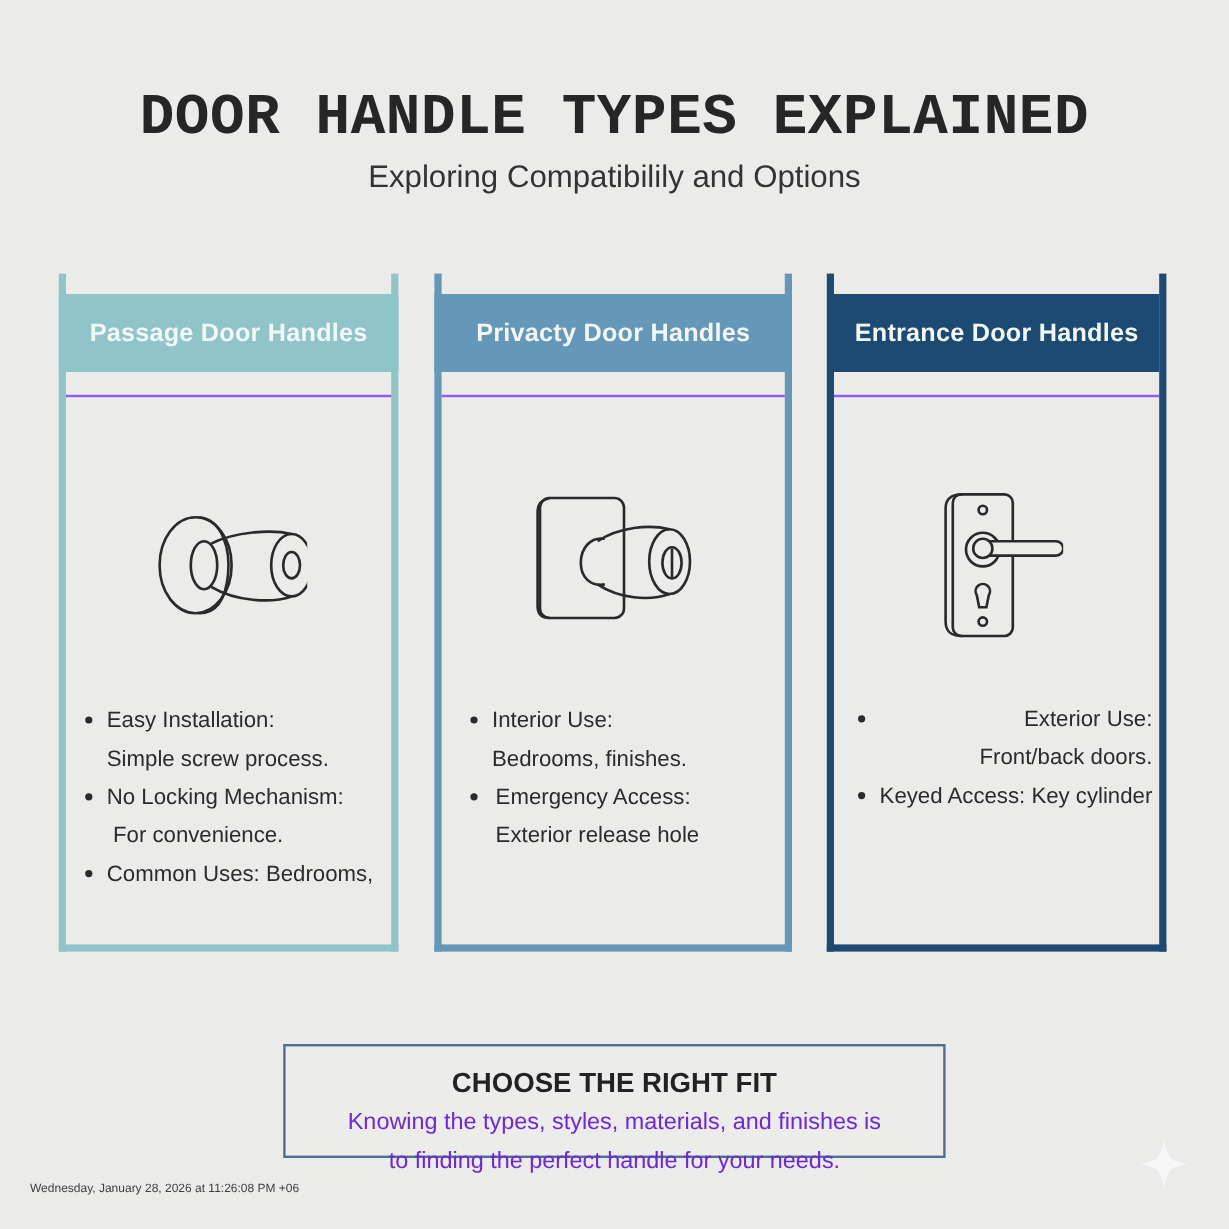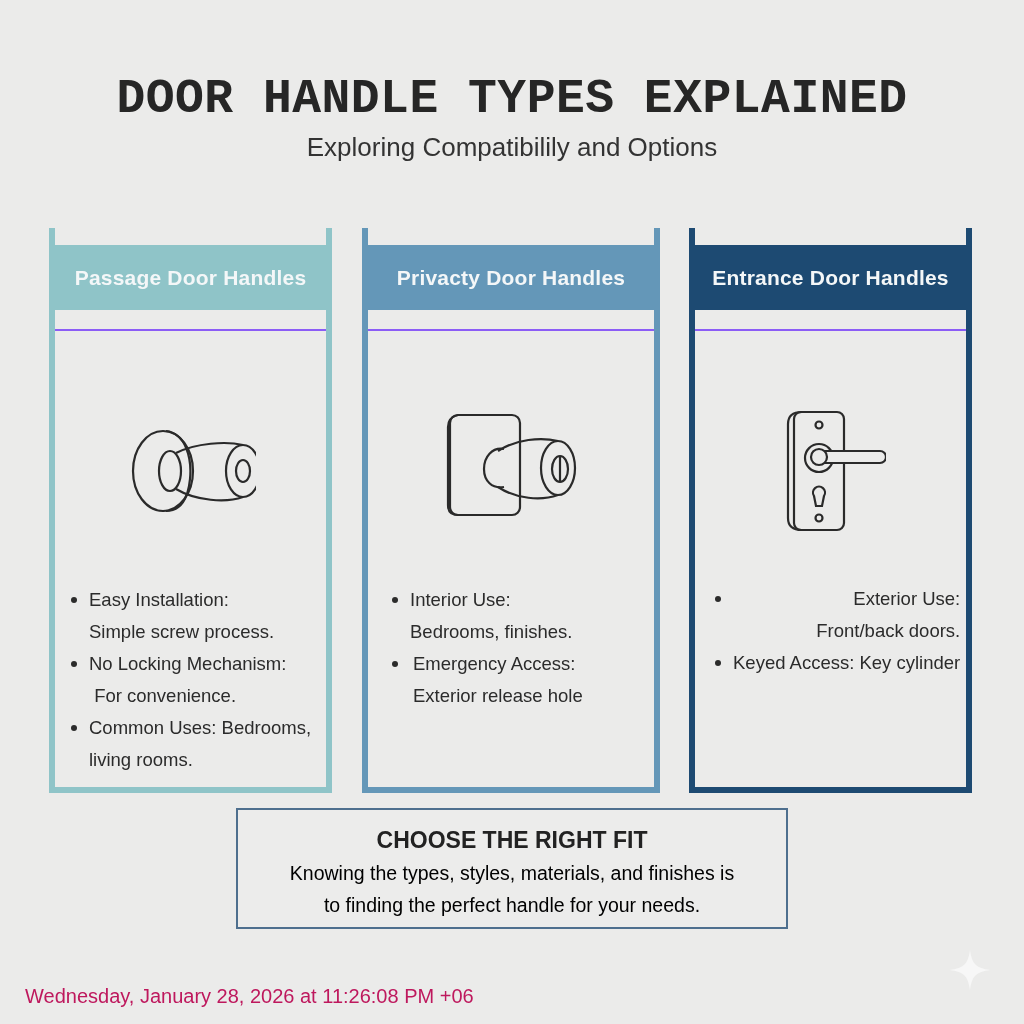--- a/index.html
+++ b/index.html
@@ -43,27 +43,27 @@
     }
     .card li .cont { display: block; }
     #card-passage { left: 49px; width: 283px; border-color: #8fc4c8; }
     #card-passage .head { background: #8fc4c8; }
     #card-privacy { left: 362px; width: 298px; border-color: #6497b8; }
     #card-privacy .head { background: #6497b8; }
     #card-entrance { left: 689px; width: 283px; border-color: #1d4a72; }
     #card-entrance .head { background: #1d4a72; }
     .clip { overflow: hidden; }
     .fit-box {
-      position: absolute; left: 236px; top: 808px; width: 552px; height: 121px;
+      position: absolute; left: 236px; top: 870px; width: 552px; height: 95px;
       border: 2px solid #4e6f8e; text-align: center; background: #ececeb;
     }
     .fit-title { font-weight: 700; font-size: 23px; margin-top: 17px; color: #222; }
-    .fit-text { font-size: 19.5px; line-height: 32px; margin-top: 3px; color: #000000; }
+    .fit-text { font-size: 19.5px; line-height: 32px; margin-top: 3px; color: #6d28d9; }
     .timestamp {
-      position: absolute; left: 25px; top: 985px; font-size: 20px; color: #be185d;
+      position: absolute; left: 25px; top: 985px; font-size: 10px; color: #404040;
     }
     .sparkle { position: absolute; left: 948px; top: 948px; }
   </style>
 </head>
 <body>
 
 <div class="title">DOOR HANDLE TYPES EXPLAINED</div>
 <div class="subtitle">Exploring Compatibilily and Options</div>
 
 <div id="card-passage" class="card">
@@ -82,21 +82,20 @@
       <li>
         <span>Easy Installation:</span>
         <span class="cont">Simple screw process.</span>
       </li>
       <li>
         <span>No Locking Mechanism:</span>
         <span class="cont" style="white-space:pre"> For convenience.</span>
       </li>
       <li>
         <span>Common Uses: Bedrooms,</span>
-        <span class="cont" style="margin-left:-22px; padding-left:22px">living rooms.</span>
       </li>
     </ul>
   </div>
 </div>
 
 <div id="card-privacy" class="card">
   <div class="head">Privacty Door Handles</div>
   <div class="inner">
     <svg class="icon" style="top:76px" width="150" height="115" viewBox="0 0 150 115" fill="none" stroke="#2a2a2a" stroke-width="2.2">
       <rect x="14" y="8" width="70" height="100" rx="8"></rect>

